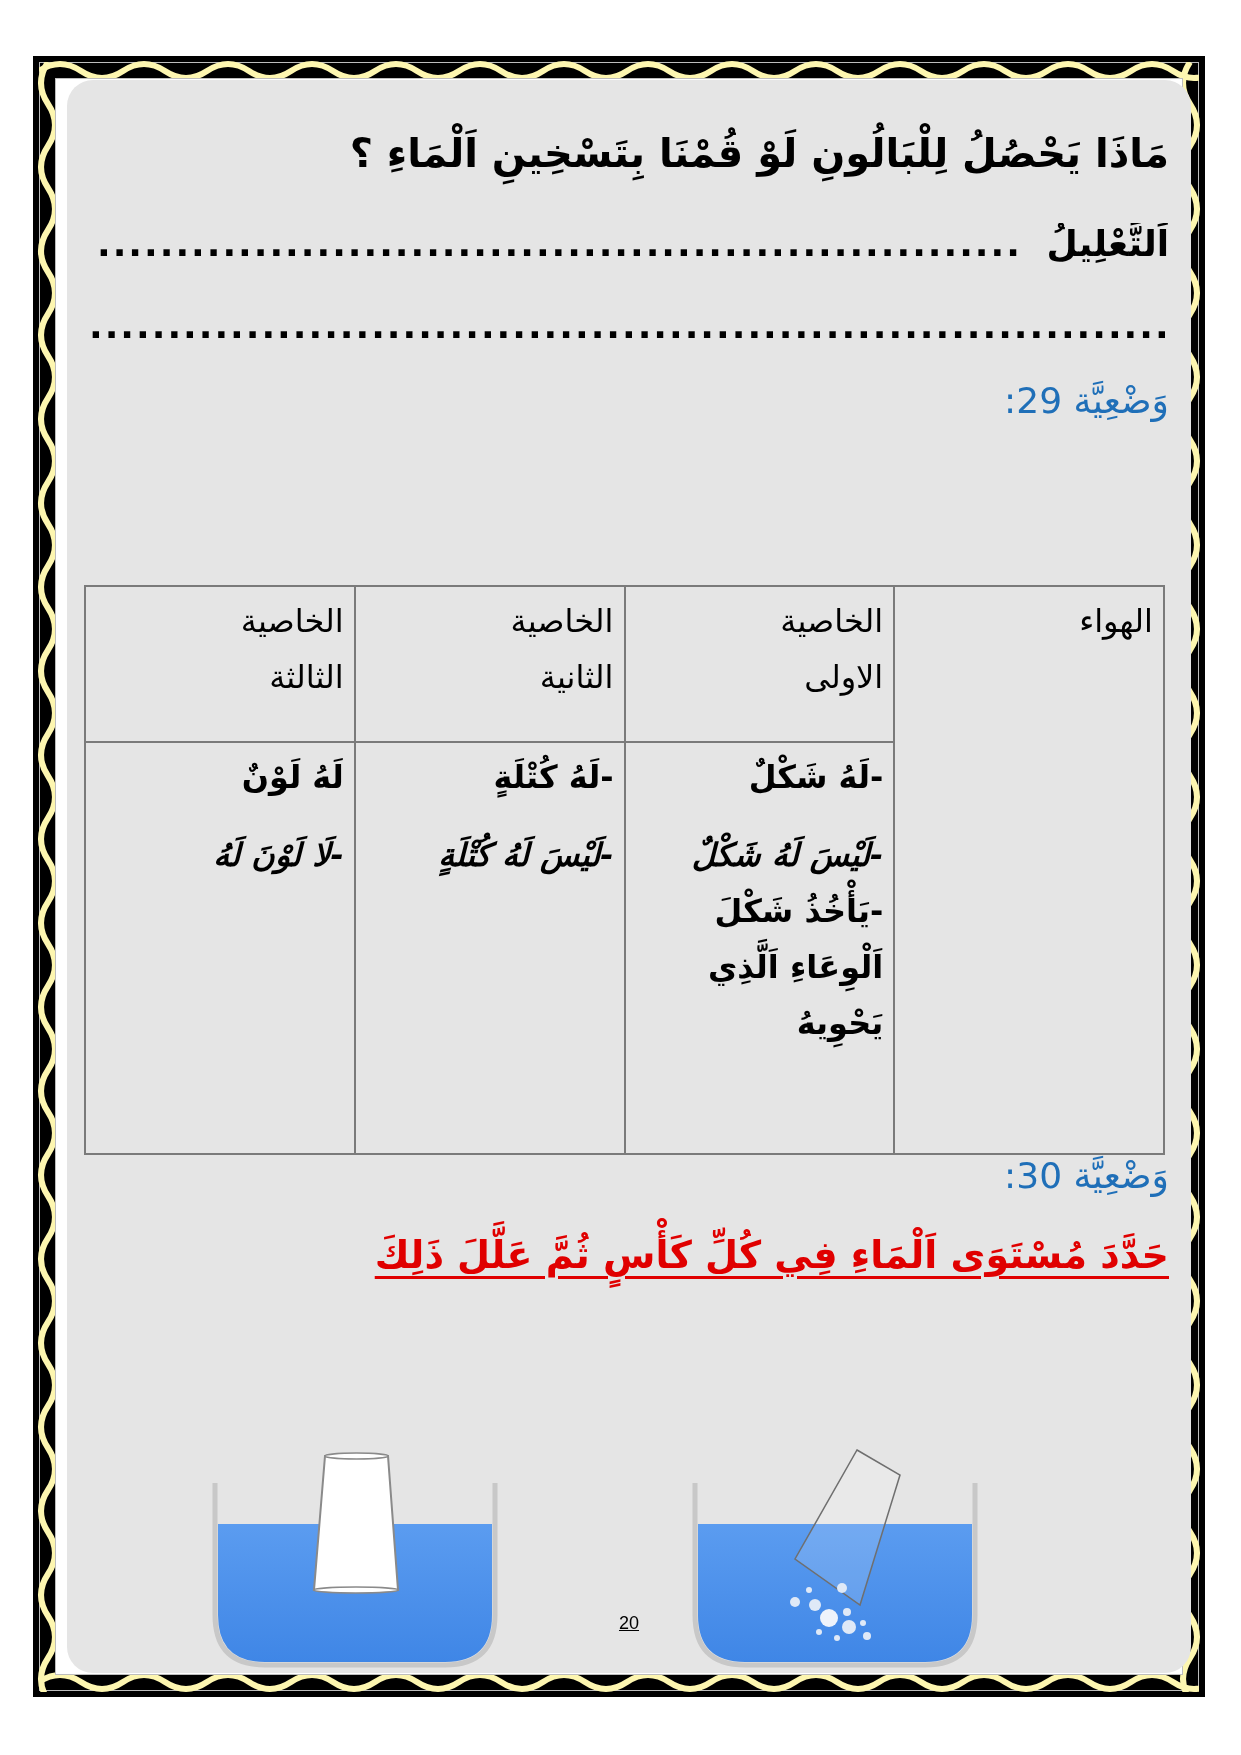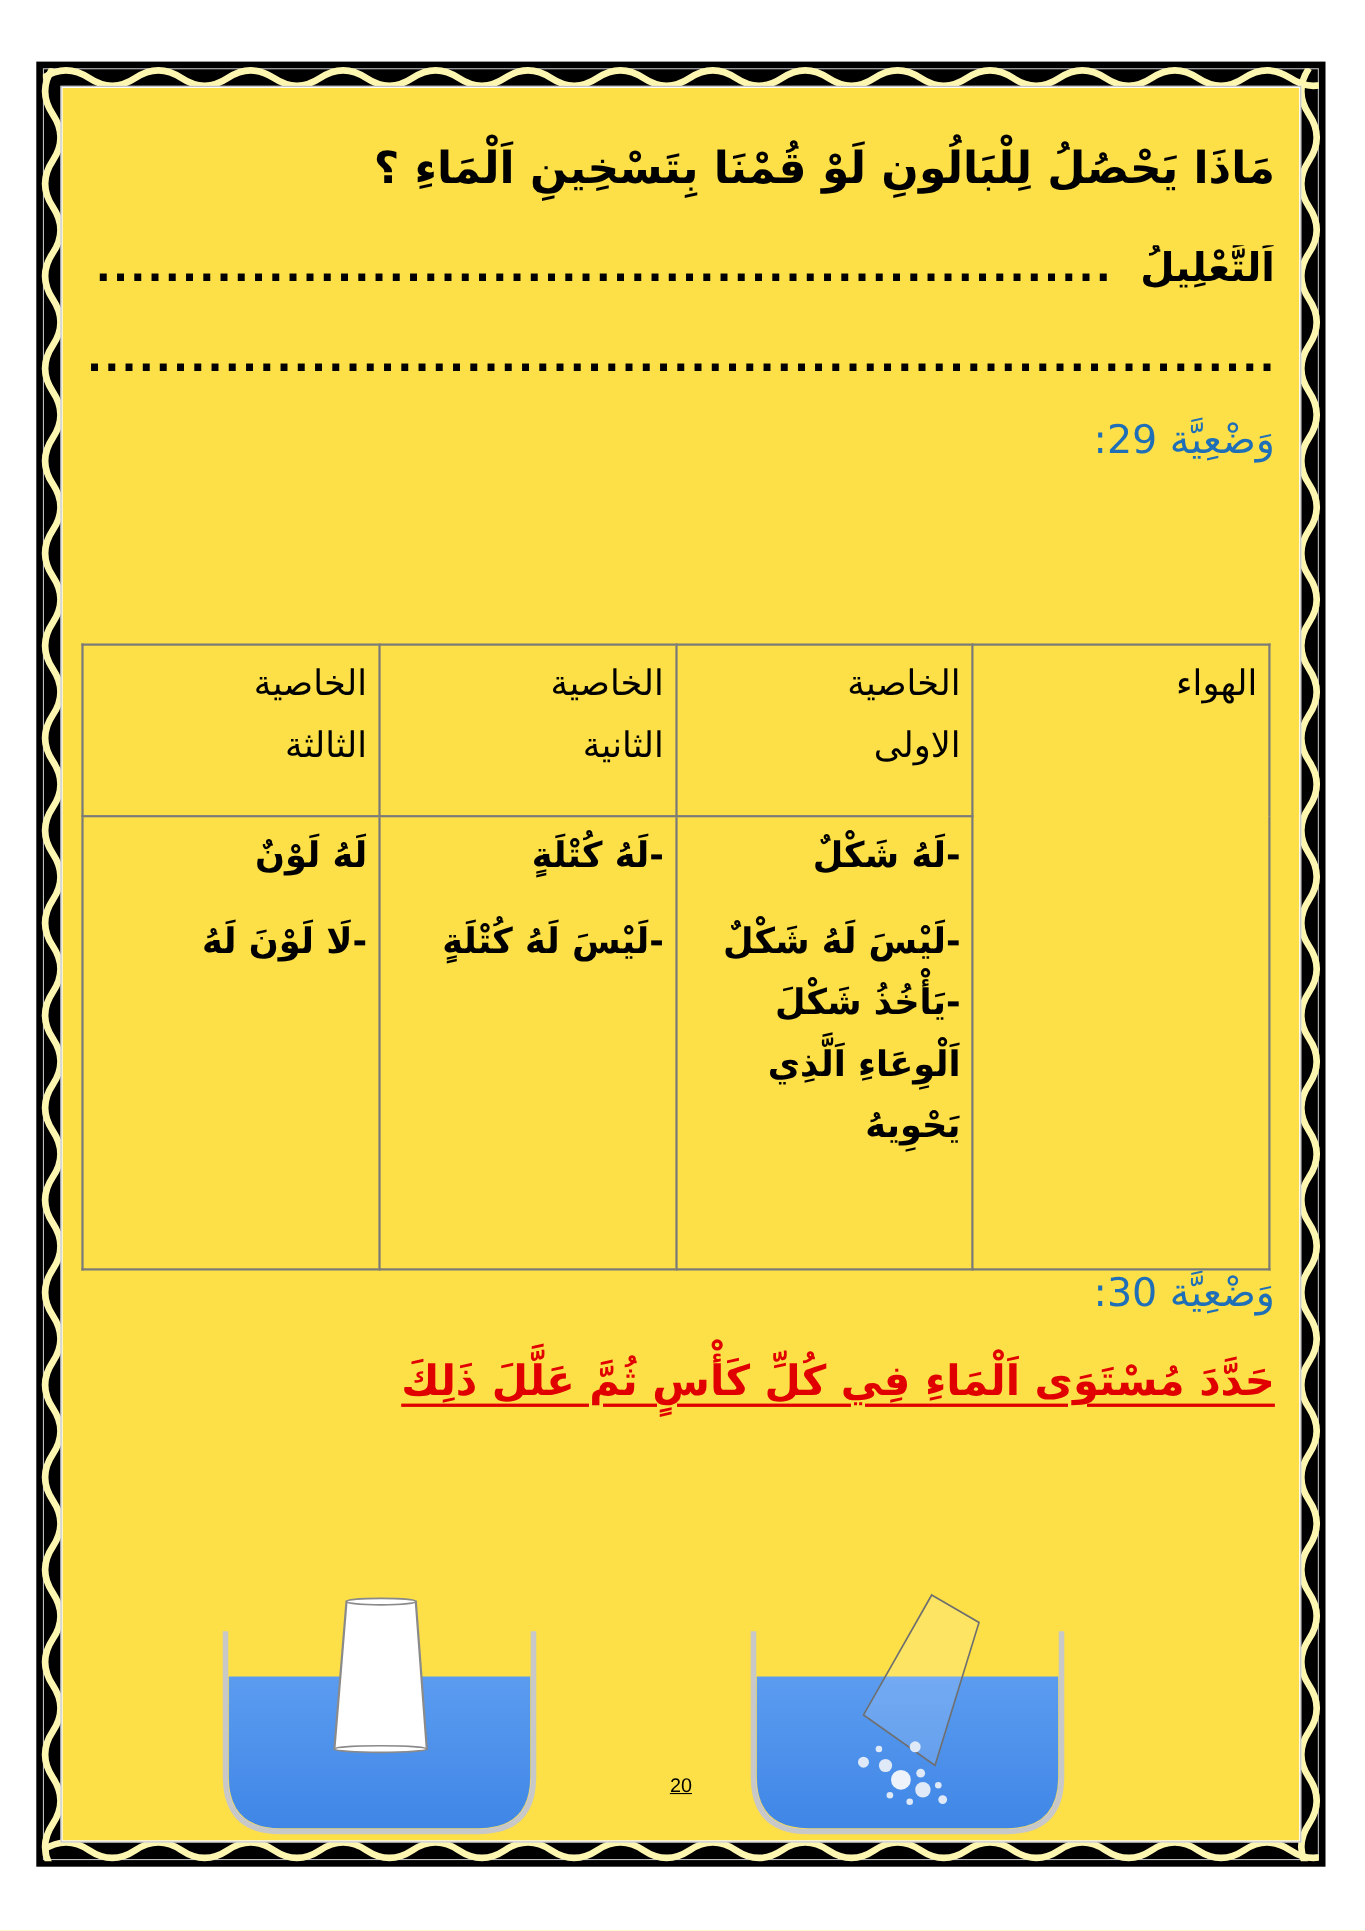--- a/index.html
+++ b/index.html
@@ -35,25 +35,26 @@
       left: 22px; top: 22px; right: 22px; bottom: 22px;
       border: 1px solid #bdbdbd;
       background: #fff;
     }
     .frame svg.wave {
       position: absolute;
       display: block;
     }
     .page {
       position: absolute;
-      left: 57px;
+      left: 67px;
       top: 80px;
       width: 1124px;
       height: 1593px;
-      background: #fde047;
+      background: #e5e5e5;
+      border-radius: 26px;
     }
     .rtl {
       direction: rtl;
       text-align: right;
     }
     .q-title {
       position: absolute;
       right: 22px;
       top: 50px;
       font-size: 40px;
@@ -144,20 +145,21 @@
     table.props td.body {
       height: 398px;
       font-weight: bold;
     }
     .cell-line {
       display: block;
       white-space: nowrap;
     }
     .cell-line.gap {
       margin-top: 22px;
+      font-style: italic;
     }
     .figures {
       position: absolute;
       left: 0;
       top: 1270px;
       width: 1124px;
       height: 330px;
     }
     .page-num {
       position: absolute;

